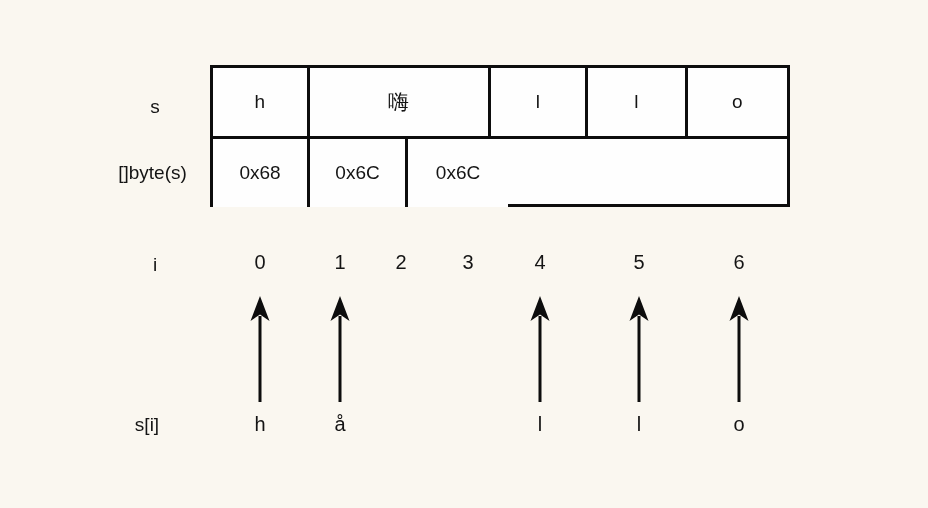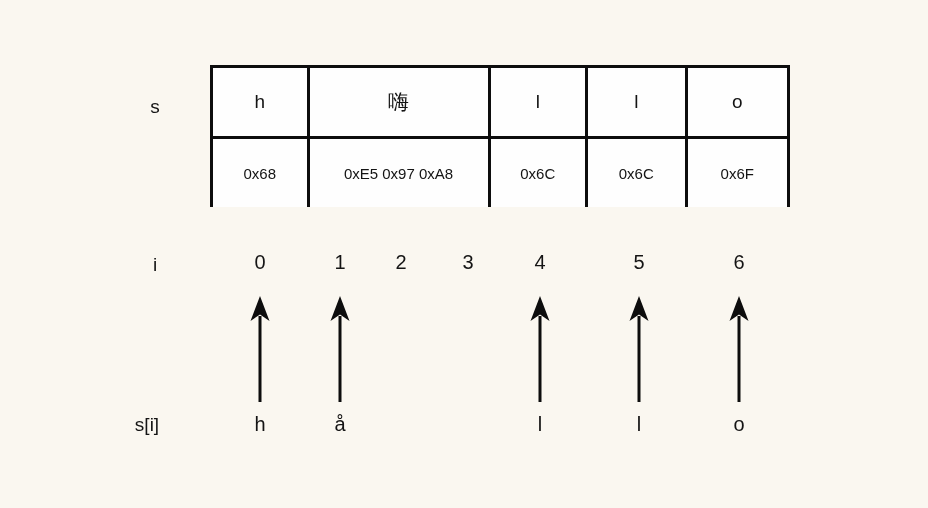--- a/index.html
+++ b/index.html
@@ -69,21 +69,21 @@
   .cell:last-child { border-right: none; }
 
   
   .col-0 { width: 97px;  }
   .col-1 { width: 182px; }
   .col-2 { width: 98px;  }
   .col-3 { width: 100px; }
   .col-4 { width: 100px; }
 
   .cell.cjk { font-size: 21px; }
-  .cell.bytes { font-size: 15px; letter-spacing: 0px; }
+  .cell.bytes { font-size: 19px; letter-spacing: 0px; }
 
   
   .index-num {
     position: absolute;
     top: 252px;
     width: 40px;
     margin-left: -20px;
     text-align: center;
     font-size: 20px;
     color: #141414;
@@ -112,39 +112,38 @@
     line-height: 1;
   }
 </style>
 </head>
 <body>
 
 <div id="stage">
 
   <div class="row-label" id="label-s">s</div>
 
+  <div class="row-label" id="label-bytes">[]byte(s)</div>
 
   <div class="row-label" id="label-i">i</div>
 
   <div class="row-label" id="label-si">s[i]</div>
 
   <div id="byte-table">
     <div class="table-row" id="row-chars">
       <div class="cell col-0">h</div>
       <div class="cell col-1 cjk">嗨</div>
       <div class="cell col-2">l</div>
       <div class="cell col-3">l</div>
       <div class="cell col-4">o</div>
     </div>
     <div class="table-row" id="row-bytes">
       <div class="cell col-0 bytes">0x68</div>
-      <div class="cell col-1 bytes">0xE5 0x97 0xA8</div>
       <div class="cell col-2 bytes">0x6C</div>
       <div class="cell col-3 bytes">0x6C</div>
-      <div class="cell col-4 bytes">0x6F</div>
     </div>
   </div>
 
   <div id="index-layer">
       <div class="index-num" style="left: 260px;">0</div>
       <div class="arrow" style="left: 260px;">
         <svg width="26" height="108" viewBox="0 0 26 108">
           <line x1="13" y1="108" x2="13" y2="22" stroke="#0d0d0d" stroke-width="3"></line>
           <path d="M13 2 L22.5 27 L13 20.5 L3.5 27 Z" fill="#0d0d0d"></path>
         </svg>

